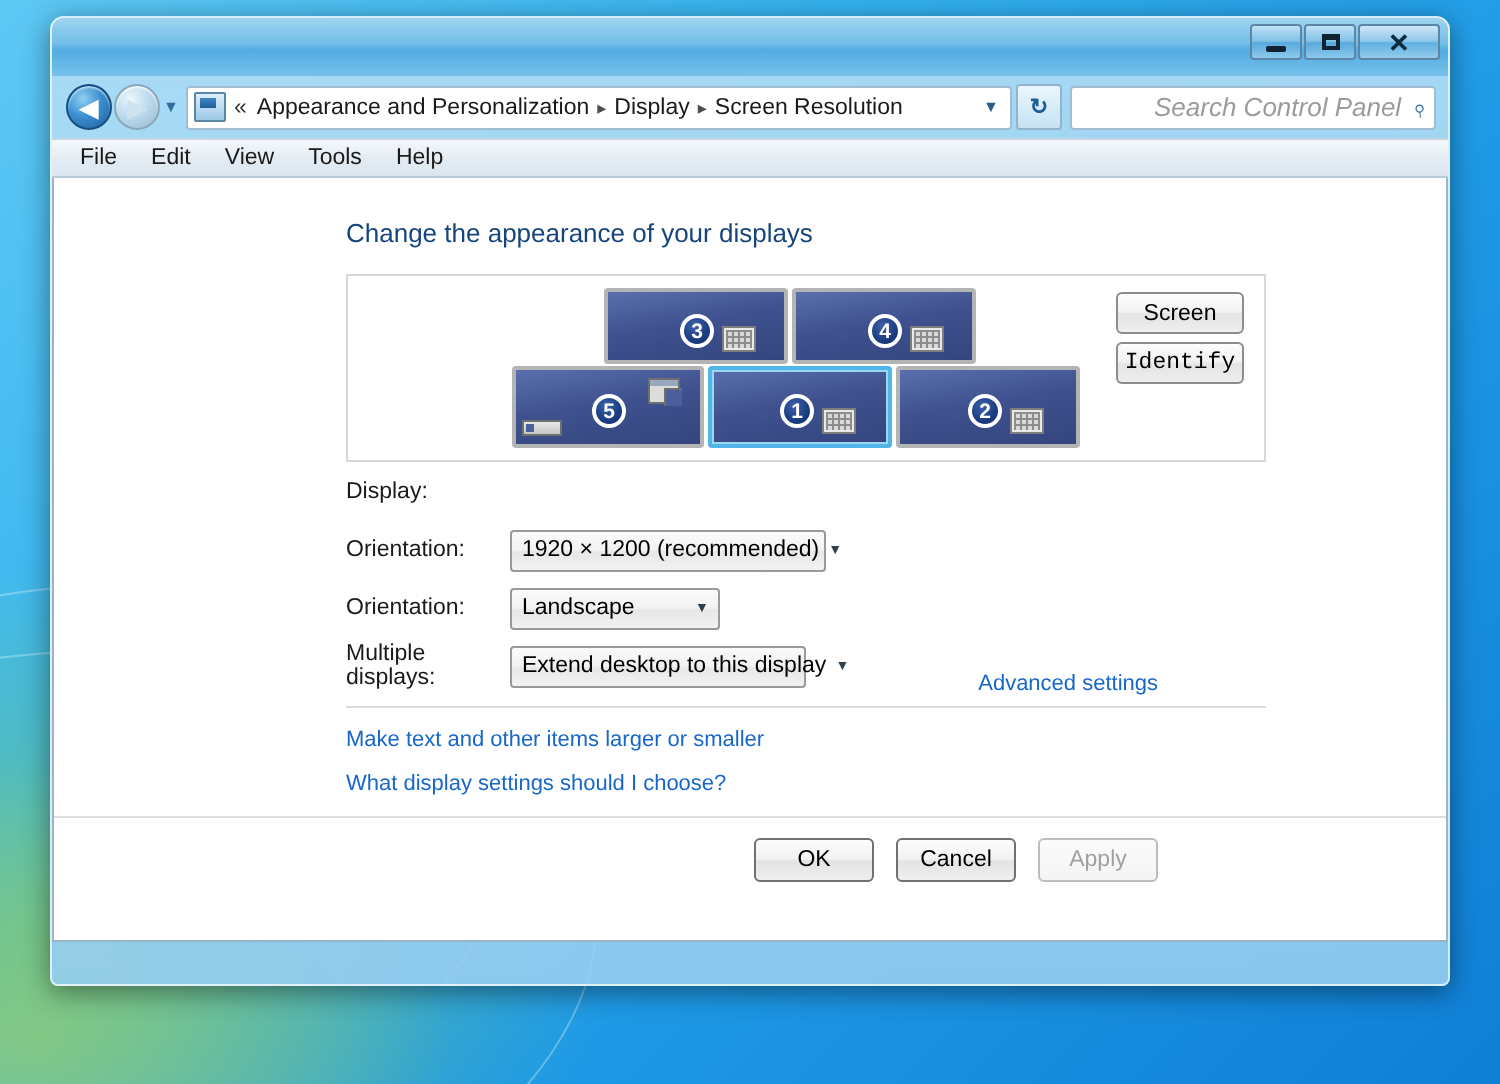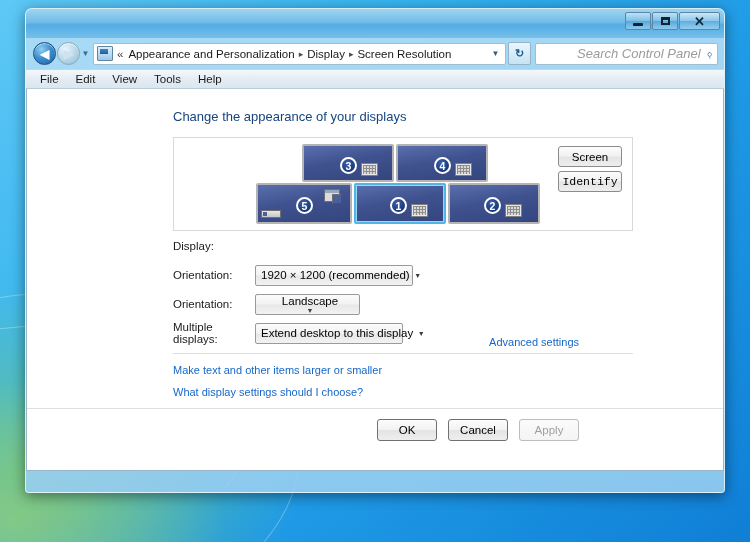--- a/index.html
+++ b/index.html
@@ -495,21 +495,21 @@
     <div class="frow" style="top:176px;">
       <span class="flabel">Orientation:</span>
       <span class="combo" style="width:158px;">
         <span class="cval">1920 × 1200 (recommended)</span>
         <span class="carr">▼</span>
       </span>
     </div>
 
     <div class="frow" style="top:205px;">
       <span class="flabel">Orientation:</span>
-      <span class="combo" style="width:105px;flex-direction:column;">
+      <span class="combo" style="width:105px;">
         <span class="cval">Landscape</span>
         <span class="carr">▼</span>
       </span>
     </div>
 
     <div class="frow" style="top:234px;">
       <span class="flabel">Multiple displays:</span>
       <span class="combo" style="width:148px;">
         <span class="cval">Extend desktop to this display</span>
         <span class="carr">▼</span>

